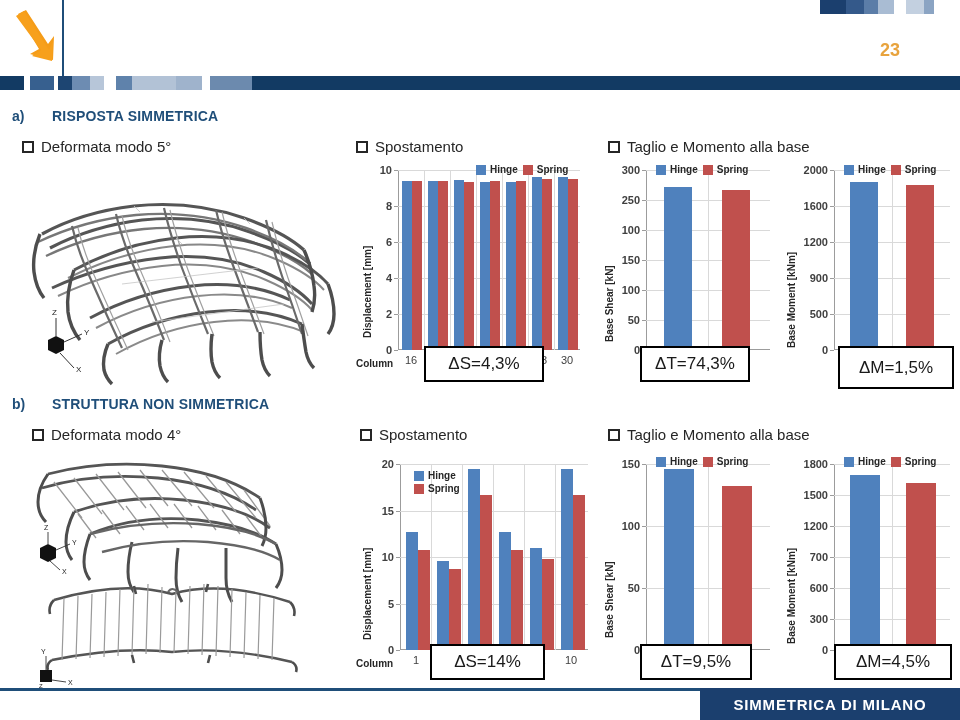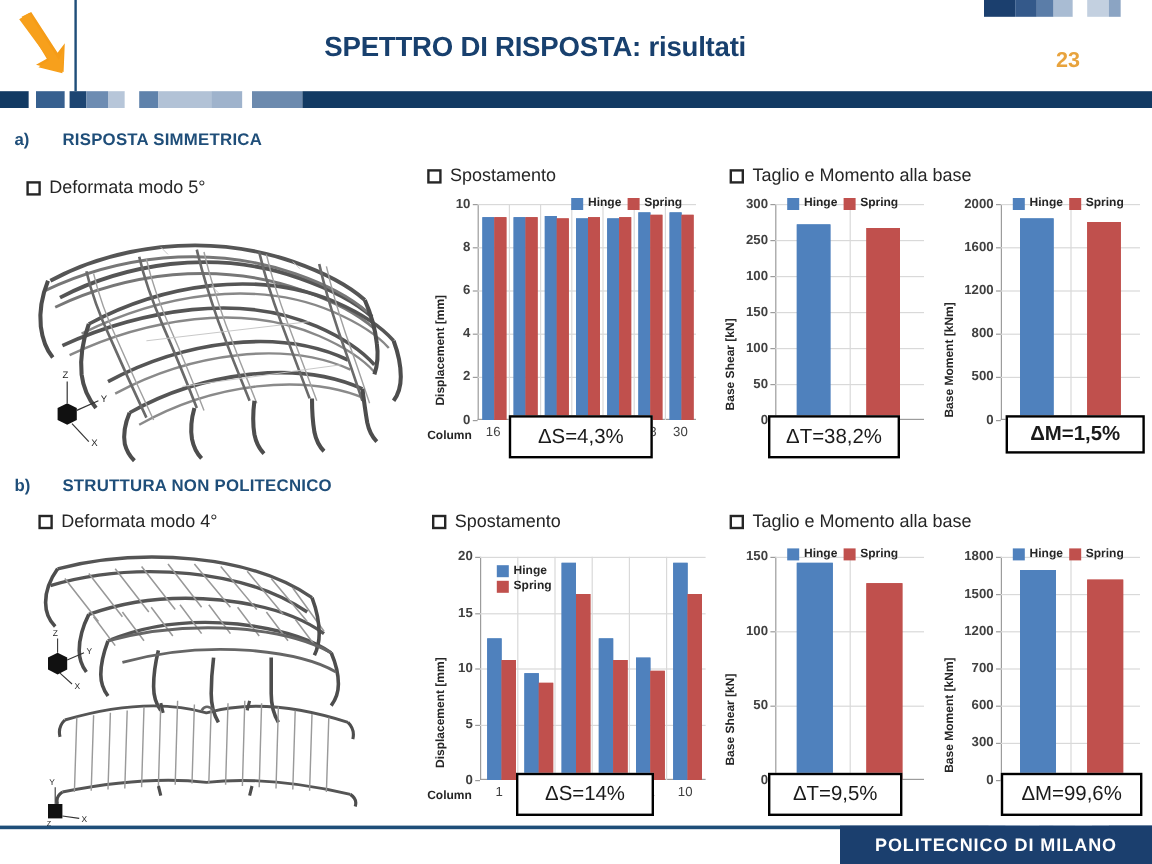--- a/index.html
+++ b/index.html
@@ -94,21 +94,20 @@
 </head>
 <body>
 
 <div class="header">
   <div class="logo-box">
     <svg class="arrow-icon" viewBox="0 0 48 58">
       <path d="M10 6 L18 2 L40 36 L46 28 L45 52 L22 46 L31 41 L10 6 Z" fill="#f59c18"></path>
       <path d="M8 8 L16 3 L41 42 L45 33 L44 53 L24 48 L33 42 Z" fill="#f7a01c"></path>
     </svg>
   </div>
-  <div class="header-title">SPETTRO DI RISPOSTA: risultati</div>
   <div class="page-number">23</div>
 
   <div class="corner-stripes">
     <i style="width:26px;background:#1b3f6e"></i>
     <i style="width:18px;background:#34598a"></i>
     <i style="width:14px;background:#5b7da8"></i>
     <i style="width:16px;background:#a9bcd3"></i>
     <i style="width:12px;background:#ffffff"></i>
     <i style="width:18px;background:#c3d0e0"></i>
     <i style="width:10px;background:#8ba4c3"></i>
@@ -129,21 +128,21 @@
     <i style="width:26px;background:#9fb3cc"></i>
     <i style="width:8px;background:#ffffff"></i>
     <i style="width:42px;background:#6c8aae"></i>
     <i style="flex:1;background:#123a63"></i>
   </div>
 </div>
 
 <div class="sec-letter" style="left:12px; top:108px;">a)</div>
 <div class="sec-label" style="left:52px; top:108px;">RISPOSTA SIMMETRICA</div>
 
-<div class="bullet-row" style="left:22px; top:148px;">
+<div class="bullet-row" style="left:22px; top:138px;">
   <span class="bullet-box"></span>
   <span class="bullet-text">Deformata modo 5°</span>
 </div>
 <div class="bullet-row" style="left:356px; top:138px;">
   <span class="bullet-box"></span>
   <span class="bullet-text">Spostamento</span>
 </div>
 <div class="bullet-row" style="left:608px; top:138px;">
   <span class="bullet-box"></span>
   <span class="bullet-text">Taglio e Momento alla base</span>
@@ -327,39 +326,39 @@
     <span class="legend-item">
       <i class="legend-swatch" style="background:#4f81bd"></i>
       <span class="legend-text">Hinge</span>
     </span>
     <span class="legend-item">
       <i class="legend-swatch" style="background:#c0504d"></i>
       <span class="legend-text">Spring</span>
     </span>
   </div>
 </div>
-<div class="delta-box" style="left:640px; top:346px; width:110px; height:36px;">ΔT=38,2%</div>
+<div class="delta-box" style="left:640px; top:346px; width:110px; height:36px;">ΔT=74,3%</div>
 
 <div class="chart" style="left:782px; top:162px; width:178px; height:220px;">
   <div class="y-title" style="left:4px; top:186px;">Base Moment  [kNm]</div>
   <div class="plot" style="left:52px; top:8px; width:116px; height:180px;">
     <div class="axis-y"></div>
     <div class="axis-x"></div>
     <div class="gridline" style="top:0px"></div>
       <div class="tick" style="top:0px"></div>
     <div class="ytick-label" style="top:0px">2000</div>
     <div class="gridline" style="top:36px"></div>
       <div class="tick" style="top:36px"></div>
     <div class="ytick-label" style="top:36px">1600</div>
     <div class="gridline" style="top:72px"></div>
       <div class="tick" style="top:72px"></div>
     <div class="ytick-label" style="top:72px">1200</div>
     <div class="gridline" style="top:108px"></div>
       <div class="tick" style="top:108px"></div>
-    <div class="ytick-label" style="top:108px">800</div>
+    <div class="ytick-label" style="top:108px">900</div>
     <div class="gridline" style="top:144px"></div>
       <div class="tick" style="top:144px"></div>
     <div class="ytick-label" style="top:144px">500</div>
     <div class="tick" style="top:180px"></div>
     <div class="ytick-label" style="top:180px">0</div>
     <div class="vline" style="left:58px"></div>
 
     <div class="bar hinge" style="left:16px; width:28px; height:168px;"></div>
     <div class="bar spring" style="left:72px; width:28px; height:165px;"></div>
   </div>
@@ -367,24 +366,24 @@
     <span class="legend-item">
       <i class="legend-swatch" style="background:#4f81bd"></i>
       <span class="legend-text">Hinge</span>
     </span>
     <span class="legend-item">
       <i class="legend-swatch" style="background:#c0504d"></i>
       <span class="legend-text">Spring</span>
     </span>
   </div>
 </div>
-<div class="delta-box" style="left:838px; top:346px; width:116px; height:32px;font-weight:bold;">ΔM=1,5%</div>
+<div class="delta-box" style="left:838px; top:346px; width:116px; height:43px;">ΔM=1,5%</div>
 
 <div class="sec-letter" style="left:12px; top:396px;">b)</div>
-<div class="sec-label" style="left:52px; top:396px;">STRUTTURA NON POLITECNICO</div>
+<div class="sec-label" style="left:52px; top:396px;">STRUTTURA NON SIMMETRICA</div>
 
 <div class="bullet-row" style="left:32px; top:426px;align-items:center;">
   <span class="bullet-box"></span>
   <span class="bullet-text">Deformata modo 4°</span>
 </div>
 <div class="bullet-row" style="left:360px; top:426px;">
   <span class="bullet-box"></span>
   <span class="bullet-text">Spostamento</span>
 </div>
 <div class="bullet-row" style="left:608px; top:426px;">
@@ -596,29 +595,29 @@
     <span class="legend-item">
       <i class="legend-swatch" style="background:#4f81bd"></i>
       <span class="legend-text">Hinge</span>
     </span>
     <span class="legend-item">
       <i class="legend-swatch" style="background:#c0504d"></i>
       <span class="legend-text">Spring</span>
     </span>
   </div>
 </div>
-<div class="delta-box" style="left:834px; top:644px; width:118px; height:36px;">ΔM=99,6%</div>
+<div class="delta-box" style="left:834px; top:644px; width:118px; height:36px;">ΔM=4,5%</div>
 
 <div class="footer">
   <div class="footer-rule"></div>
   <div class="footer-stripes">
     <i style="width:24px;background:#1b3f6e"></i>
     <i style="width:14px;background:#4a6f9b"></i>
     <i style="width:12px;background:#8ba4c3"></i>
     <i style="width:16px;background:#b9c8db"></i>
     <i style="width:12px;background:#6f8cb0"></i>
     <i style="width:18px;background:#9db0c9"></i>
     <i style="width:14px;background:#c6d2e0"></i>
     <i style="width:14px;background:#7e99ba"></i>
     <i style="flex:1;background:#1b3f6e"></i>
   </div>
-  <div class="footer-brand" style="left:700px; width:260px;">POLITECNICO DI MILANO</div>
+  <div class="footer-brand" style="left:700px; width:260px;">SIMMETRICA DI MILANO</div>
 </div>
 
 </body></html>

